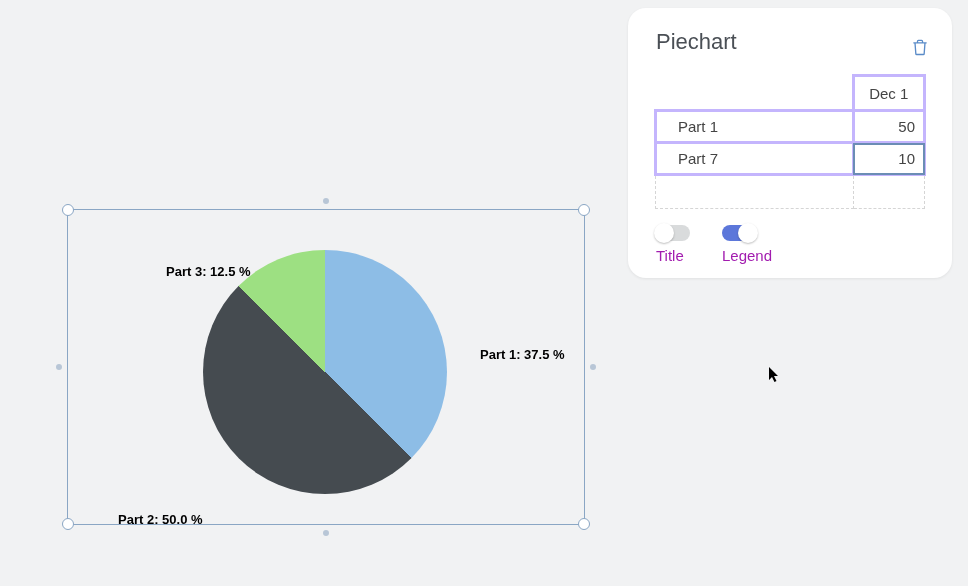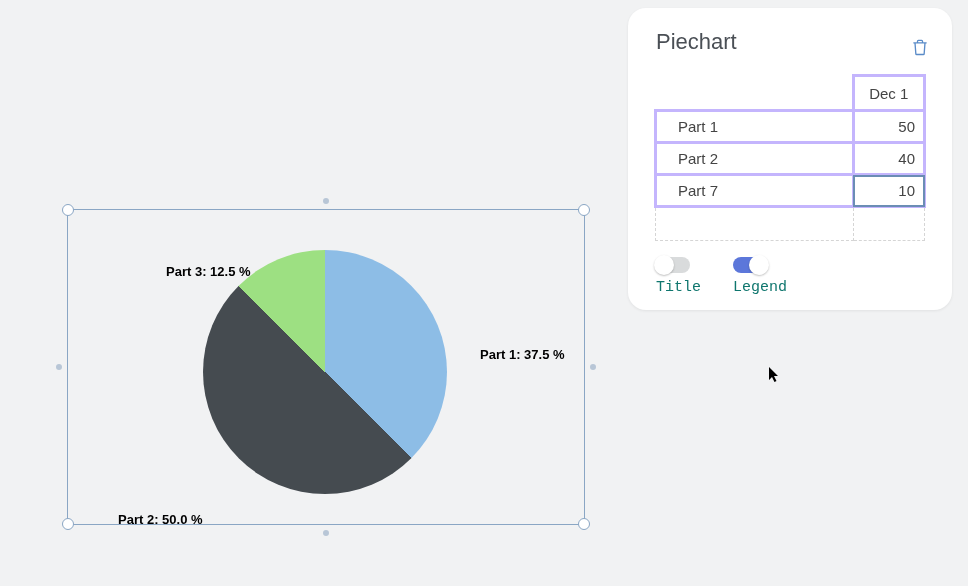--- a/index.html
+++ b/index.html
@@ -172,22 +172,21 @@
     width: 20px;
     height: 20px;
     border-radius: 50%;
     background: #fff;
     box-shadow: 0 1px 2px rgba(0,0,0,.25);
   }
   .switch.off .knob { left: -2px; }
   .switch.on  .knob { right: -2px; }
   .toglabel {
     font-size: 15px;
-    color: #0f766e;
-    font-family: Liberation Mono, monospace;
+    color: #a21caf;
   }
 
   .cursor {
     position: absolute;
     left: 769px;
     top: 367px;
     font-size: 15px;
     color: #000;
     pointer-events: none;
   }
@@ -226,24 +225,20 @@
 
   <table class="dtable">
     <tbody>
         <tr>
       <td class="corner"></td>
       <th class="colhead">Dec 1</th>
     </tr>
     <tr>
       <td class="rowhead">Part 1</td>
       <td class="val">50</td>
-    </tr>
-    <tr>
-      <td class="rowhead">Part 2</td>
-      <td class="val">40</td>
     </tr>
     <tr>
       <td class="rowhead">Part 7</td>
       <td class="val active">10</td>
     </tr>
     <tr class="ghost">
       <td></td>
       <td></td>
     </tr>
   </tbody>

